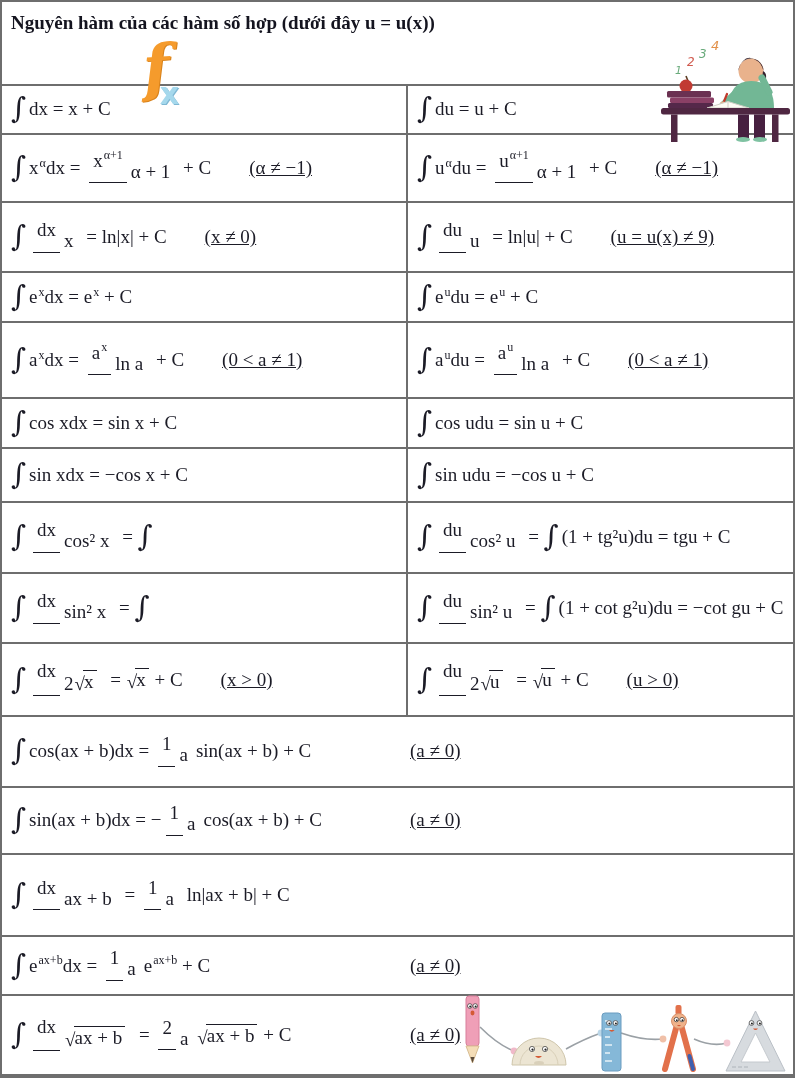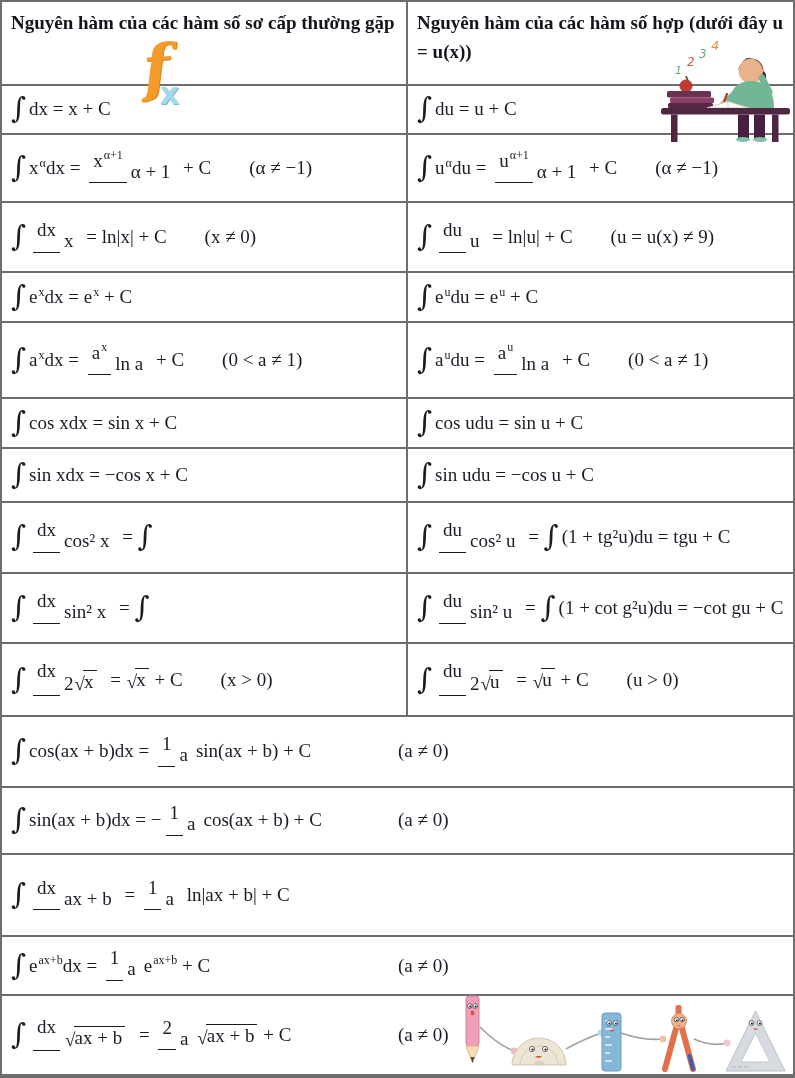--- a/index.html
+++ b/index.html
@@ -43,22 +43,22 @@
   .ms sup{font-size:12px;line-height:0;margin-left:1px;}
   .mfrac{
     display:inline-flex;flex-direction:row;
     vertical-align:middle;margin:0 4px;line-height:1.25;position:relative;top:-2px;
   }
   .mfrac .fn{border-bottom:1.6px solid var(--ink);padding:0 4px 1px;}
   .mfrac .fd{padding:11px 4px 0;}
   .msqrt{display:inline-flex;align-items:flex-end;margin:0 1px;}
   .msqrt .sg{line-height:1;}
   .msqrt .rc{border-top:1.6px solid var(--ink);padding:1px 3px 0 1px;margin-left:-2px;line-height:1.1;}
-  .mcond{margin-left:38px;white-space:pre;}
-  .mcond.mid{position:absolute;left:392px;margin-left:4px;}
+  .mcond{margin-left:38px;white-space:pre;text-decoration:underline;}
+  .mcond.mid{position:absolute;left:392px;margin-left:16px;}
   
   .fx-icon{
     position:absolute;left:141px;top:38px;z-index:3;
     display:flex;align-items:flex-start;pointer-events:none;
   }
   .fx-icon .fx-f{
     font-family:"DejaVu Serif",serif;font-style:italic;font-weight:bold;
     font-size:62px;line-height:0.9;color:#f59b2c;
     text-shadow:1px 1px 0 #d8831c;transform:rotate(-4deg);
   }
@@ -70,23 +70,20 @@
   .boy-illustration{position:absolute;top:36px;right:1px;z-index:3;pointer-events:none;}
   .mascots{position:absolute;right:4px;bottom:1px;z-index:2;pointer-events:none;}
   svg text{font-family:"DejaVu Sans",sans-serif;}
 </style>
 </head>
 <body>
 
 <div class="sheet">
 
   <div class="trow" style="height:84px">
-    <div class="cell cl hdr">
-      <span>Nguyên hàm của các hàm số sơ cấp thường gặp</span>
-    </div>
     <div class="cell cr hdr">
       <span>Nguyên hàm của các hàm số hợp (dưới đây u = u(x))</span>
     </div>
   </div>
 
   <div class="trow" style="height:49px">
     <div class="cell cl">
         <span class="mint">∫</span>
         <span class="mtxt">dx = x + C</span>
       </div>

